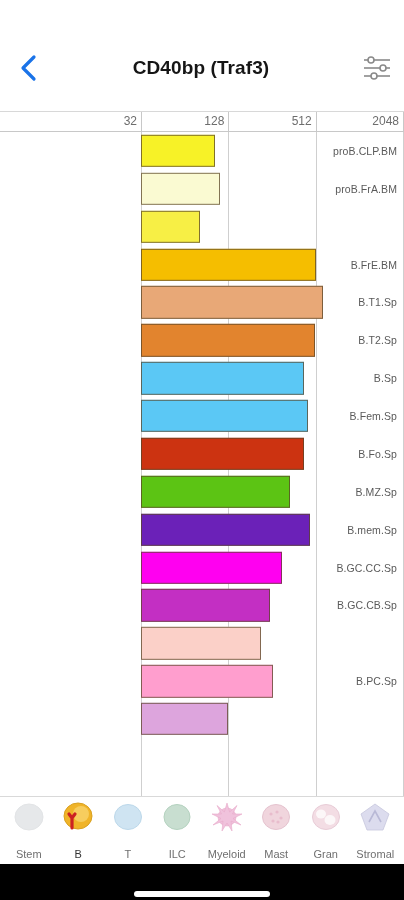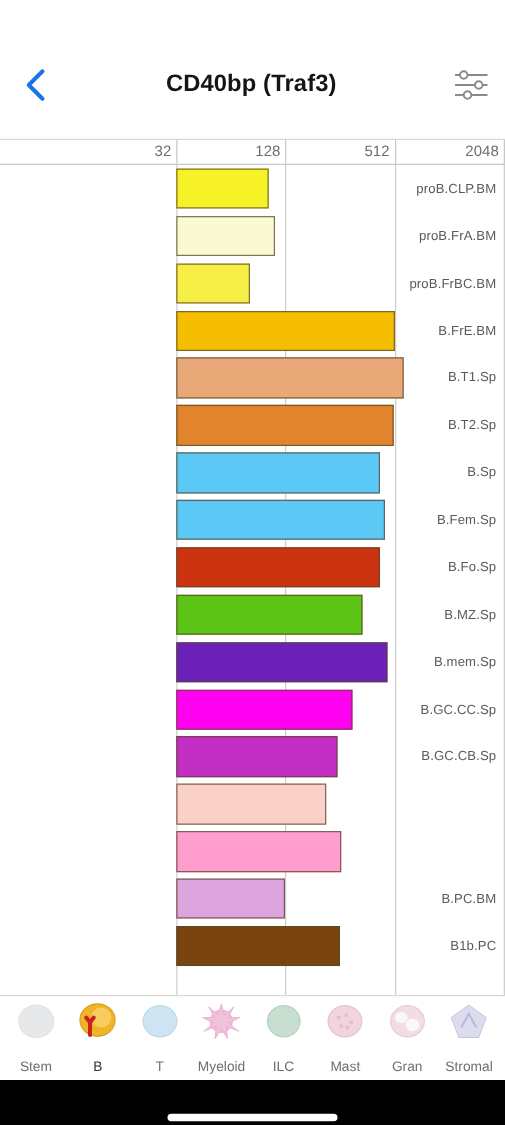--- a/index.html
+++ b/index.html
@@ -182,21 +182,20 @@
               <div class="bar" style="width: 73.6439px; background: rgb(247, 242, 39); height: 32.3889px;"></div>
             </div>
           </div>
           <div class="row" style="height: 37.8889px;">
             <div class="row-label">proB.FrA.BM</div>
             <div class="bar-track">
               <div class="bar" style="width: 79.4811px; background: rgb(250, 250, 210); height: 32.3889px;"></div>
             </div>
           </div>
           <div class="row" style="height: 37.8889px;">
-            <div class="row-label">proB.FrBC.BM</div>
             <div class="bar-track">
               <div class="bar" style="width: 58.5068px; background: rgb(247, 239, 69); height: 32.3889px;"></div>
             </div>
           </div>
           <div class="row" style="height: 37.8889px;">
             <div class="row-label">B.FrE.BM</div>
             <div class="bar-track">
               <div class="bar" style="width: 174.667px; background: rgb(245, 190, 0); height: 32.3889px;"></div>
             </div>
           </div>
@@ -253,34 +252,28 @@
             <div class="bar-track">
               <div class="bar" style="width: 129.253px; background: rgb(195, 47, 195); height: 32.3889px;"></div>
             </div>
           </div>
           <div class="row" style="height: 37.8889px;">
             <div class="bar-track">
               <div class="bar" style="width: 120.004px; background: rgb(251, 208, 200); height: 32.3889px;"></div>
             </div>
           </div>
           <div class="row" style="height: 37.8889px;">
+            <div class="row-label">B.PC.Sp</div>
             <div class="bar-track">
               <div class="bar" style="width: 131.734px; background: rgb(255, 158, 206); height: 32.3889px;"></div>
             </div>
           </div>
           <div class="row" style="height: 37.8889px;">
-            <div class="row-label">B.PC.BM</div>
             <div class="bar-track">
               <div class="bar" style="width: 87.3333px; background: rgb(221, 165, 221); height: 32.3889px;"></div>
-            </div>
-          </div>
-          <div class="row" style="height: 37.8889px;">
-            <div class="row-label">B1b.PC</div>
-            <div class="bar-track">
-              <div class="bar" style="width: 130.753px; background: rgb(122, 68, 16); height: 32.3889px;"></div>
             </div>
           </div>
         </div>
     </div>
     <div class="axis-row bottom" id="axis-bottom">
         <div class="tick-label" style="left: 141px;">32</div>
         <div class="axis-tickline" style="left: 141px;"></div>
         <div class="tick-label" style="left: 228.333px;">128</div>
         <div class="axis-tickline" style="left: 228.333px;"></div>
         <div class="tick-label" style="left: 315.667px;">512</div>
@@ -313,36 +306,36 @@
         <div class="tab-icon">
           <svg width="34" height="30" viewBox="0 0 34 30">
             <ellipse cx="17" cy="15" rx="13.5" ry="12.5" fill="#cfe4f2" stroke="#bcd8ea"></ellipse>
           </svg>
         </div>
         <div class="tab-label">T</div>
       </div>
       <div class="tab">
         <div class="tab-icon">
           <svg width="34" height="30" viewBox="0 0 34 30">
+            <ellipse cx="17" cy="15" rx="13" ry="12.5" fill="#c8ded0" stroke="#b4d2bf"></ellipse>
+          </svg>
+        </div>
+        <div class="tab-label">ILC</div>
+      </div>
+      <div class="tab">
+        <div class="tab-icon">
+          <svg width="34" height="30" viewBox="0 0 34 30">
             <g fill="#f0c2dc" stroke="#e7a9c9" stroke-width=".6">
        <ellipse cx="17" cy="15" rx="9" ry="9"></ellipse>
        <path d="M17 1 L19.6 10 L27 3.5 L22.5 12 L32 12 L23 16.5 L31 23 L21 19 L22 29 L17 21
                 L12 29 L13 19 L3 23 L11 16.5 L2 12 L11.5 12 L7 3.5 L14.4 10 Z"></path>
      </g>
           </svg>
         </div>
         <div class="tab-label">Myeloid</div>
-      </div>
-      <div class="tab">
-        <div class="tab-icon">
-          <svg width="34" height="30" viewBox="0 0 34 30">
-            <ellipse cx="17" cy="15" rx="13" ry="12.5" fill="#c8ded0" stroke="#b4d2bf"></ellipse>
-          </svg>
-        </div>
-        <div class="tab-label">ILC</div>
       </div>
       <div class="tab">
         <div class="tab-icon">
           <svg width="34" height="30" viewBox="0 0 34 30">
             <ellipse cx="17" cy="15" rx="13.5" ry="12.5" fill="#f0d5dd" stroke="#e5c3cf"></ellipse>
      <g fill="#e7b6c8" opacity=".8">
        <circle cx="12" cy="12" r="1.6"></circle>
               <circle cx="18" cy="10" r="1.6"></circle>
        <circle cx="22" cy="16" r="1.6"></circle>
               <circle cx="14" cy="19" r="1.6"></circle>

